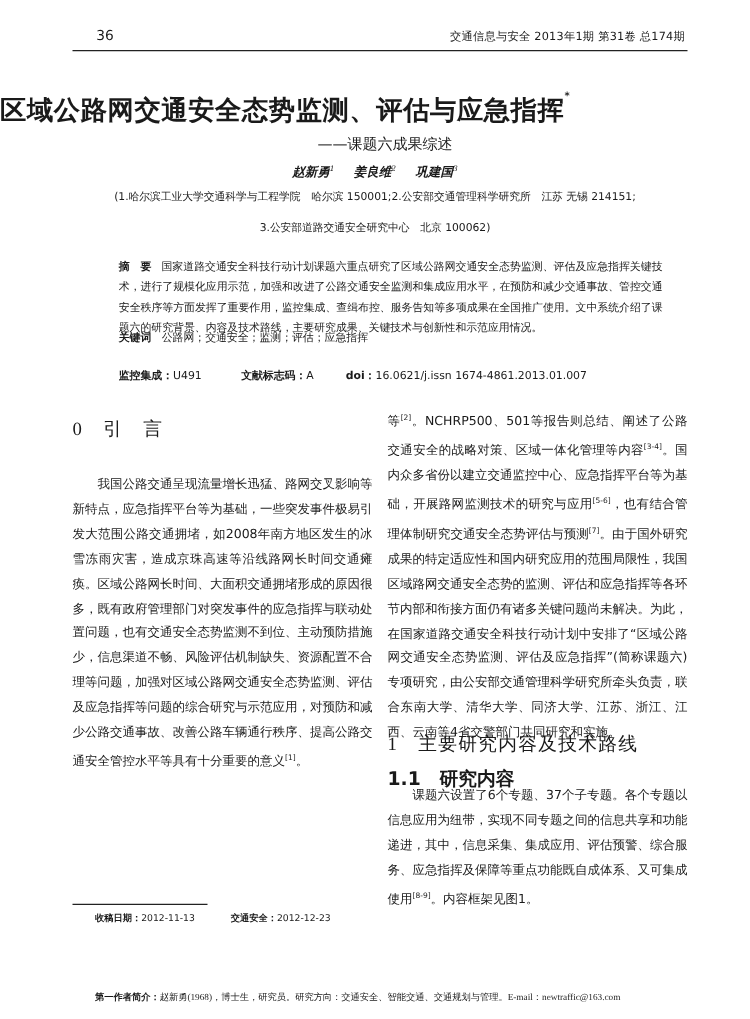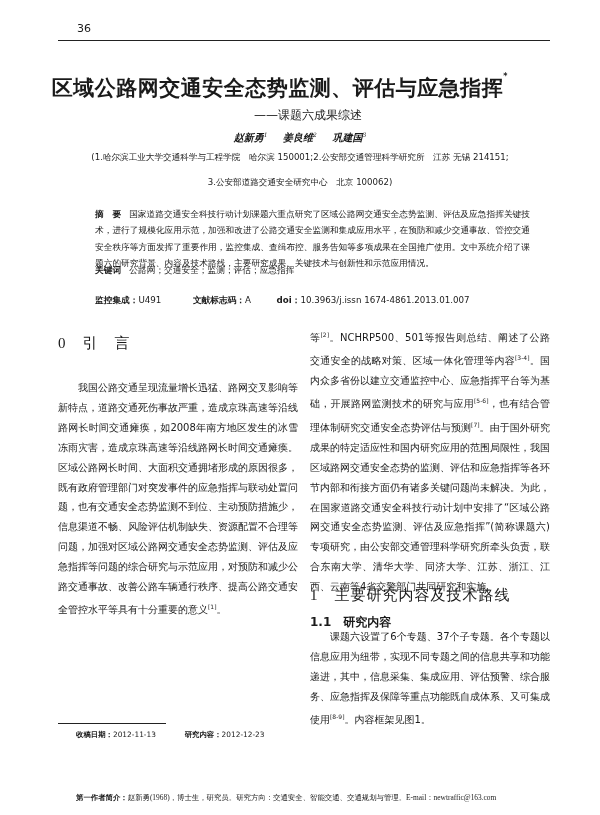--- a/index.html
+++ b/index.html
@@ -1,47 +1,48 @@
 <!DOCTYPE html>
 <html><head>
 <meta charset="utf-8">
 <style>
   html, body { margin: 0; padding: 0; background: #ffffff; }
   body { width: 600px; height: 815px; position: relative; overflow: hidden; color: #1a1a1a; font-family: "DejaVu Serif", serif; }
   .page-header { position: absolute; left: 58px; top: 18px; width: 492px; height: 22px; border-bottom: 1.5px solid #222; }
   .page-num { position: absolute; left: 19px; top: 4px; font-size: 11px; font-family: "DejaVu Sans", sans-serif; }
   .journal { position: absolute; right: 2px; top: 5px; font-size: 9px; font-family: "DejaVu Sans", sans-serif; letter-spacing: 0.2px; }
-  .title { position: absolute; left: 0; width: 508px; top: 74px; text-align: right; font-size: 21px; font-weight: bold; font-family: "DejaVu Sans", sans-serif; letter-spacing: 0.5px; }
+  .title { position: absolute; left: 0; width: 508px; top: 74px; text-align: left; font-size: 21px; font-weight: bold; font-family: "DejaVu Sans", sans-serif; letter-spacing: 0.5px; }
   .title sup { font-size: 8px; vertical-align: top; position: relative; top: -2px; }
   .subtitle { position: absolute; left: 0; width: 600px; top: 107px; text-align: center; font-size: 12px; font-family: "DejaVu Sans", sans-serif; padding-left: 8px; }
   .authors { position: absolute; left: 0; width: 600px; top: 131px; text-align: center; font-size: 10px; font-style: italic; font-weight: bold; font-family: "DejaVu Serif", serif; }
   .authors span { margin: 0 6px; }
   .authors sup { font-size: 6px; font-weight: normal; }
   .affil { position: absolute; left: 0; width: 600px; text-align: center; font-size: 8.6px; font-family: "DejaVu Sans", sans-serif; }
   .abstract { position: absolute; left: 95px; top: 206px; width: 435px; font-size: 8.7px; line-height: 16.4px; font-family: "DejaVu Sans", sans-serif; text-align: justify; }
   .abstract .lbl { font-weight: bold; margin-right: 8px; }
   .abs-row { position: absolute; left: 95px; font-size: 8.7px; font-family: "DejaVu Sans", sans-serif; white-space: nowrap; }
   .abs-row .lbl { font-weight: bold; }
   .col { position: absolute; font-size: 10px; line-height: 19.9px; text-align: justify; font-family: "DejaVu Sans", sans-serif; }
   .col-left { left: 58px; top: 378px; width: 240px; }
   .col-right { left: 310px; top: 325px; width: 240px; }
   .col p { margin: 0; text-indent: 2em; }
   .col p.noindent { text-indent: 0; }
   .sec-h { position: absolute; font-size: 15px; font-family: Liberation Serif, serif; letter-spacing: 1px; }
-  .sub-h { position: absolute; font-size: 12px; font-weight: bold; font-family: "DejaVu Sans", sans-serif; }
+  .sub-h { position: absolute; font-size: 15px; font-weight: bold; font-family: "DejaVu Sans", sans-serif; }
   sup.ref { font-size: 6px; }
   .footrule { position: absolute; left: 58px; top: 723px; width: 108px; border-top: 1px solid #222; }
   .footnote { position: absolute; left: 58px; font-size: 7.4px; font-family: "DejaVu Sans", sans-serif; white-space: nowrap; }
   .footnote .lbl { font-weight: bold; }
 </style>
 </head>
 <body>
 
 <div class="page-header">
   <span class="page-num">36</span>
+  <span class="journal">交通信息与安全  2013年1期  第31卷  总174期</span>
 </div>
 
 <div class="title"><span>区域公路网交通安全态势监测、评估与应急指挥</span><sup>*</sup></div>
 <div class="subtitle">——课题六成果综述</div>
 
 <div class="authors">
   <span><b>赵新勇</b><sup>1</sup></span>
   <span><b>姜良维</b><sup>2</sup></span>
   <span><b>巩建国</b><sup>3</sup></span>
 </div>
@@ -54,41 +55,41 @@
 </div>
 
 <div class="abs-row" style="top:265px;">
   <span class="lbl">关键词</span>&nbsp;&nbsp;&nbsp;<span>公路网；交通安全；监测；评估；应急指挥</span>
 </div>
 <div class="abs-row" style="top:295px;">
   <span class="lbl">监控集成：</span><span>U491</span>
   <span style="display:inline-block;width:26px;"></span>
   <span class="lbl">文献标志码：</span><span>A</span>
   <span style="display:inline-block;width:20px;"></span>
-  <span class="lbl">doi：</span><span>10.3963/j.issn 1674-4861.2013.01.007</span>
+  <span class="lbl">doi：</span><span>16.0621/j.issn 1674-4861.2013.01.007</span>
 </div>
 
 <div class="sec-h" style="left:58px; top:334px;">0　引　言</div>
 
 <div class="col col-left">
-  <p><span>我国公路交通呈现流量增长迅猛、路网交叉影响等新特点，道路交通死伤事故严重，造成京珠高速等沿线路网长时间交通瘫痪，如2008年南方地区发生的冰雪冻雨灾害，造成京珠高速等沿线路网长时间交通瘫痪。区域公路网长时间、大面积交通拥堵形成的原因很多，既有政府管理部门对突发事件的应急指挥与联动处置问题，也有交通安全态势监测不到位、主动预防措施少，信息渠道不畅、风险评估机制缺失、资源配置不合理等问题，加强对区域公路网交通安全态势监测、评估及应急指挥等问题的综合研究与示范应用，对预防和减少公路交通事故、改善公路车辆通行秩序、提高公路交通安全管控水平等具有十分重要的意义</span><sup class="ref">[1]</sup><span>。</span></p>
+  <p><span>我国公路交通呈现流量增长迅猛、路网交叉影响等新特点，应急指挥平台等为基础，一些突发事件极易引发大范围公路交通拥堵，如2008年南方地区发生的冰雪冻雨灾害，造成京珠高速等沿线路网长时间交通瘫痪。区域公路网长时间、大面积交通拥堵形成的原因很多，既有政府管理部门对突发事件的应急指挥与联动处置问题，也有交通安全态势监测不到位、主动预防措施少，信息渠道不畅、风险评估机制缺失、资源配置不合理等问题，加强对区域公路网交通安全态势监测、评估及应急指挥等问题的综合研究与示范应用，对预防和减少公路交通事故、改善公路车辆通行秩序、提高公路交通安全管控水平等具有十分重要的意义</span><sup class="ref">[1]</sup><span>。</span></p>
 </div>
 
 <div class="col col-right">
   <p class="noindent"><span>等</span><sup class="ref">[2]</sup><span>。NCHRP500、501等报告则总结、阐述了公路交通安全的战略对策、区域一体化管理等内容</span><sup class="ref">[3-4]</sup><span>。国内众多省份以建立交通监控中心、应急指挥平台等为基础，开展路网监测技术的研究与应用</span><sup class="ref">[5-6]</sup><span>，也有结合管理体制研究交通安全态势评估与预测</span><sup class="ref">[7]</sup><span>。由于国外研究成果的特定适应性和国内研究应用的范围局限性，我国区域路网交通安全态势的监测、评估和应急指挥等各环节内部和衔接方面仍有诸多关键问题尚未解决。为此，在国家道路交通安全科技行动计划中安排了“区域公路网交通安全态势监测、评估及应急指挥”(简称课题六)专项研究，由公安部交通管理科学研究所牵头负责，联合东南大学、清华大学、同济大学、江苏、浙江、江西、云南等4省交警部门共同研究和实施。</span></p>
 </div>
 
 <div class="sec-h" style="left:310px; top:586px;">1　主要研究内容及技术路线</div>
 <div class="sub-h" style="left:310px; top:614px;">1.1　研究内容</div>
 <div class="col" style="left:310px; top:627px; width:240px;">
   <p><span>课题六设置了6个专题、37个子专题。各个专题以信息应用为纽带，实现不同专题之间的信息共享和功能递进，其中，信息采集、集成应用、评估预警、综合服务、应急指挥及保障等重点功能既自成体系、又可集成使用</span><sup class="ref">[8-9]</sup><span>。内容框架见图1。</span></p>
 </div>
 
 <div class="footrule"></div>
 <div class="footnote" style="left:76px; top:730px;">
   <span class="lbl">收稿日期：</span><span>2012-11-13</span>
   <span style="display:inline-block;width:24px;"></span>
-  <span class="lbl">研究内容：</span><span>2012-12-23</span>
+  <span class="lbl">交通安全：</span><span>2012-12-23</span>
 </div>
 <div class="footnote" style="left:70px; top:770px;margin-top:48px;">* 国家道路交通安全科技行动计划课题六(批准号：2009BAG13A06)资助</div>
 <div class="footnote" style="left:76px; top:793px;font-family:Liberation Serif, serif;">
   <span class="lbl">第一作者简介：</span><span>赵新勇(1968)，博士生，研究员。研究方向：交通安全、智能交通、交通规划与管理。E-mail：newtraffic@163.com</span>
 </div>
 
 </body></html>

